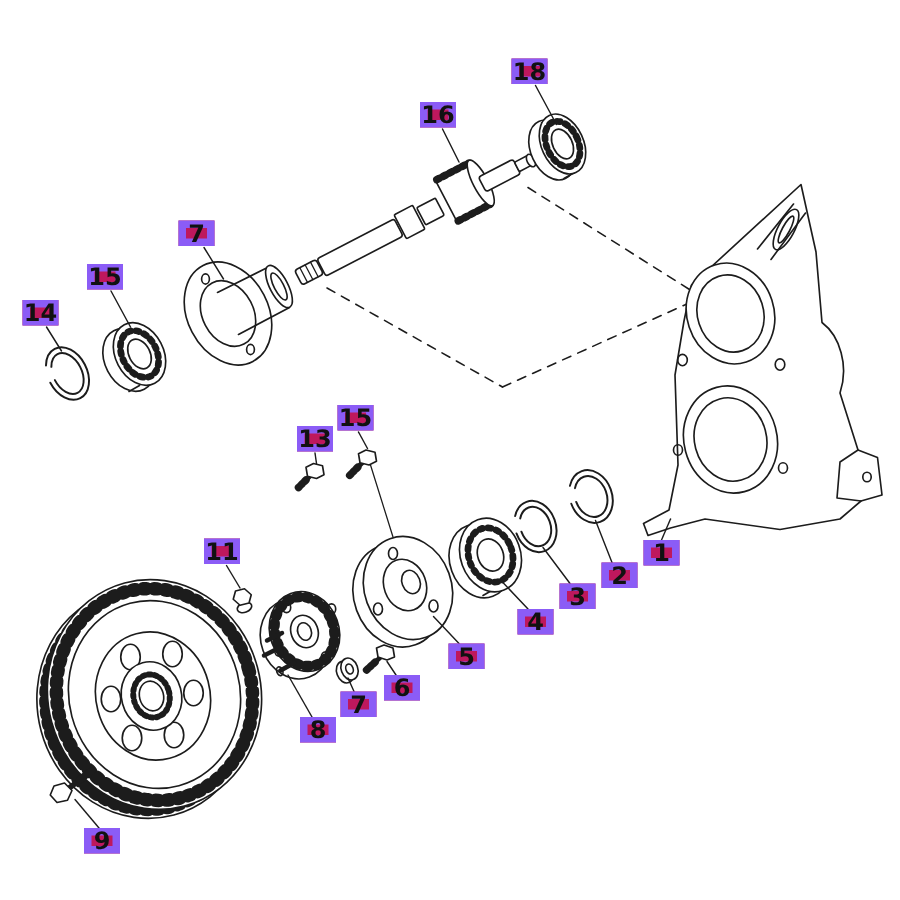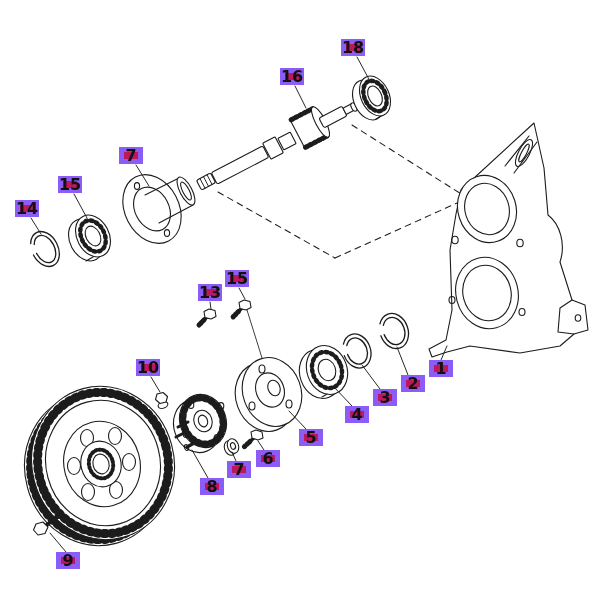--- a/index.html
+++ b/index.html
@@ -252,21 +252,21 @@
 
   <div class="callout" style="left:429px;top:360px">1</div>
   <div class="callout" style="left:401px;top:375px">2</div>
   <div class="callout" style="left:373px;top:389px">3</div>
   <div class="callout" style="left:345px;top:406px">4</div>
   <div class="callout" style="left:299px;top:429px">5</div>
   <div class="callout" style="left:256px;top:450px">6</div>
   <div class="callout" style="left:227px;top:461px">7</div>
   <div class="callout" style="left:200px;top:478px">8</div>
   <div class="callout" style="left:56px;top:552px">9</div>
-  <div class="callout" style="left:136px;top:359px">10</div>
+  <div class="callout" style="left:136px;top:359px">11</div>
   <div class="callout" style="left:198px;top:284px">13</div>
   <div class="callout" style="left:225px;top:270px">15</div>
   <div class="callout" style="left:15px;top:200px">14</div>
   <div class="callout" style="left:58px;top:176px">15</div>
   <div class="callout" style="left:119px;top:147px">7</div>
   <div class="callout" style="left:280px;top:68px">16</div>
   <div class="callout" style="left:341px;top:39px">18</div>
 
 </div>
 

